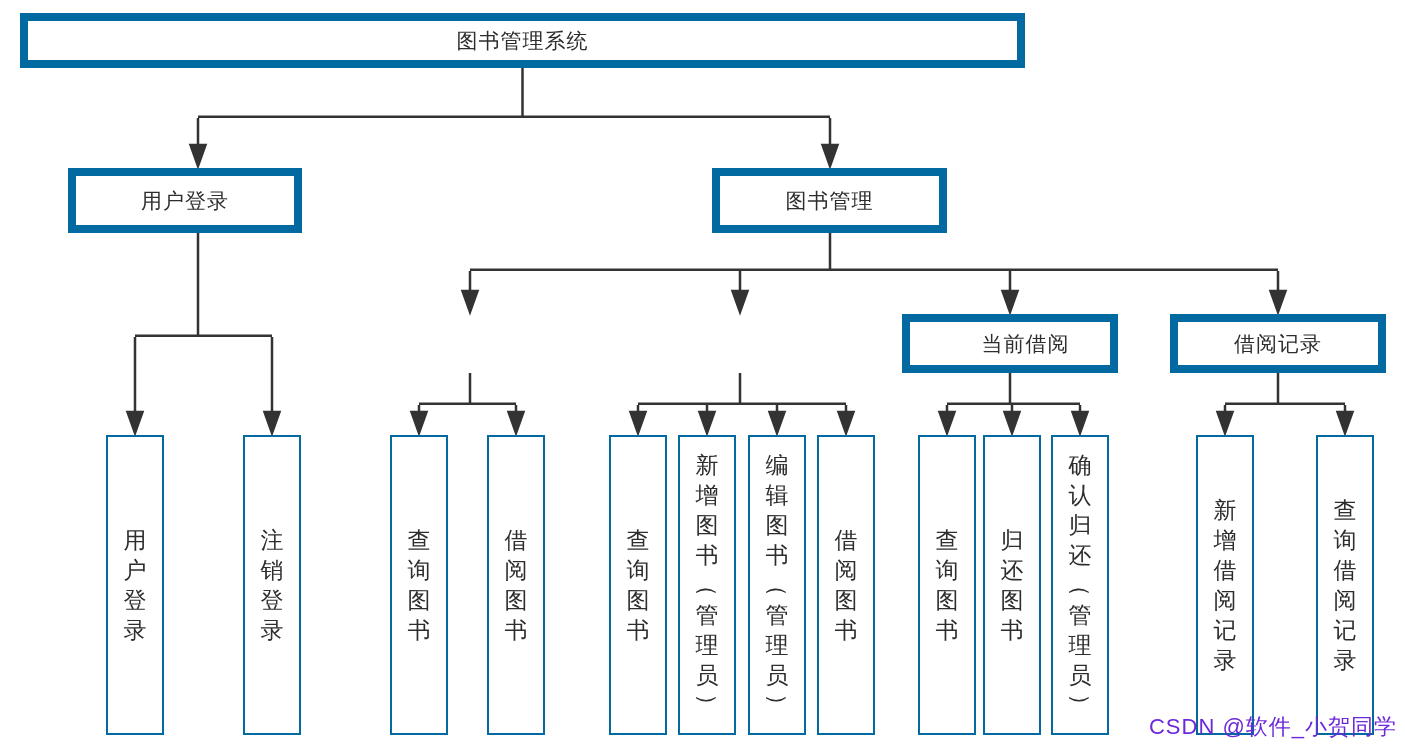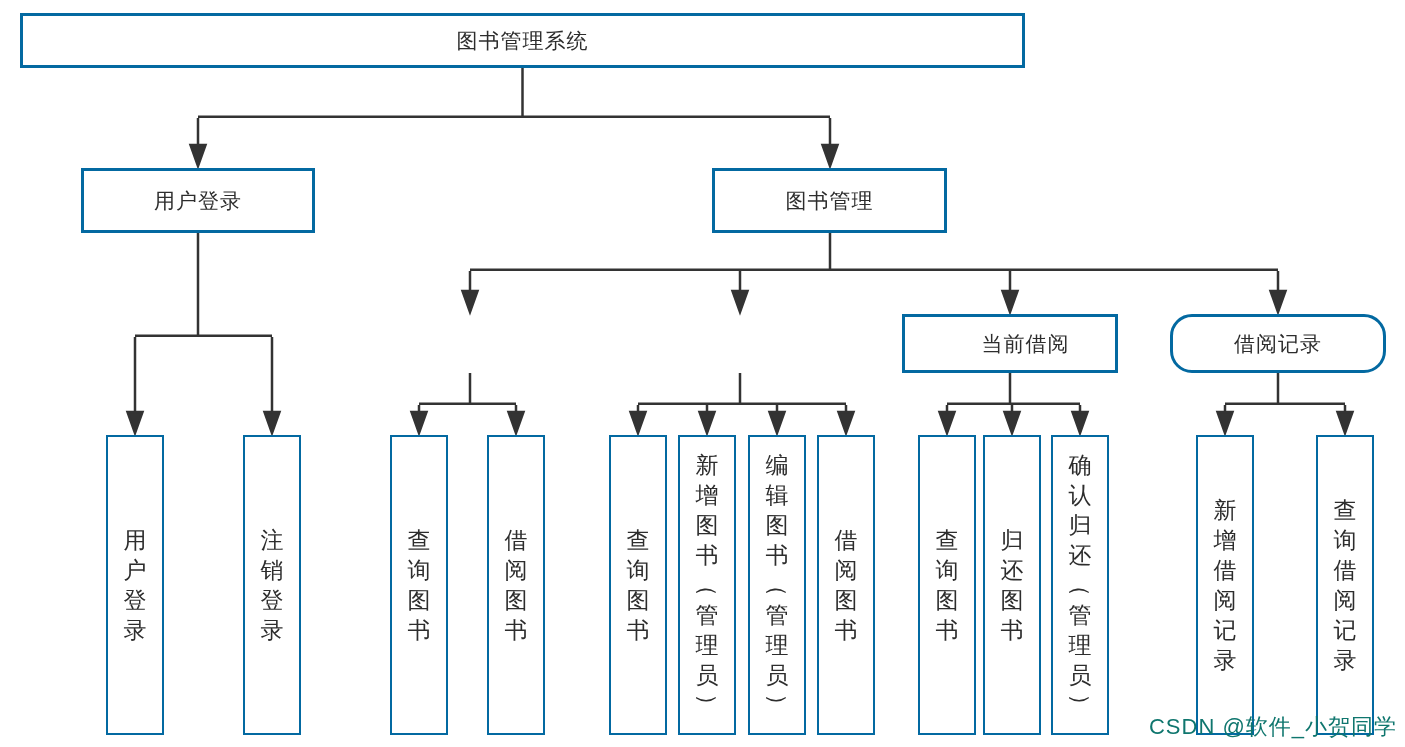--- a/index.html
+++ b/index.html
@@ -7,48 +7,48 @@
     position:relative;
     width:1405px;height:747px;
     background:#ffffff;
     font-family:"Liberation Sans","DejaVu Sans",sans-serif;
     overflow:hidden;
   }
   svg.connectors{position:absolute;left:0;top:0;z-index:0;}
   .box{
     position:absolute;
     background:#ffffff;
-    border:3px solid #0369a1;
+    border:8px solid #0369a1;
     box-sizing:border-box;
     display:flex;align-items:center;justify-content:center;
     color:#2d2d2d;
     z-index:1;
   }
   .hbox{font-size:21px;letter-spacing:1px;}
   .vbox{border-width:2.5px;}
   .vtext{font-size:23px;color:#2d2d2d;}
   .vchar{display:block;height:30px;line-height:30px;text-align:center;}
   .vchar.rot{transform:rotate(90deg);}
   
   .n-root{left:20px;top:13px;width:1005px;height:55px;}
-  .n-login{left:81px;top:168px;width:234px;height:65px;}
+  .n-login{left:68px;top:168px;width:234px;height:65px;}
   .n-mgmt{left:712px;top:168px;width:235px;height:65px;}
   .n-recommend{left:362px;top:314px;width:216px;height:59px;}
   .n-borrowing{left:632px;top:314px;width:216px;height:59px;}
   .n-current{left:902px;top:314px;width:216px;height:59px;padding-left:31px;}
-  .n-records{left:1170px;top:314px;width:216px;height:59px;border-radius:22px;}
+  .n-records{left:1170px;top:314px;width:216px;height:59px;}
   .leaf{top:435px;width:58px;height:300px;}
   .x-l0{left:106px;} .x-l1{left:243px;}
   .x-a0{left:390px;} .x-a1{left:487px;}
   .x-b0{left:609px;} .x-b1{left:678px;} .x-b2{left:748px;} .x-b3{left:817px;}
   .x-c0{left:918px;} .x-c1{left:983px;} .x-c2{left:1051px;}
   .x-d0{left:1196px;} .x-d1{left:1316px;}
   .watermark{
     position:absolute;right:8px;bottom:5px;
-    font-size:22px;color:#0f766e;letter-spacing:1px;
+    font-size:22px;color:#6d28d9;letter-spacing:1px;
     z-index:3;white-space:nowrap;
   }
 </style>
 </head>
 <body>
 
 <div class="canvas">
 
   <svg class="connectors" width="1405" height="747" viewBox="0 0 1405 747">
     <g stroke="#333333" stroke-width="2.5" fill="#333333">

